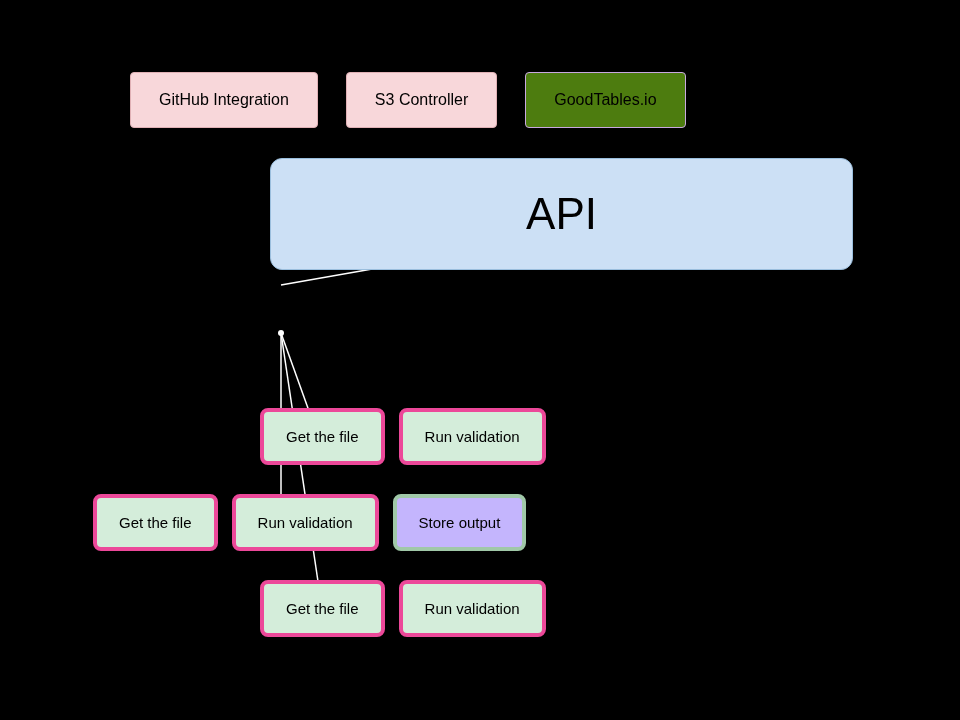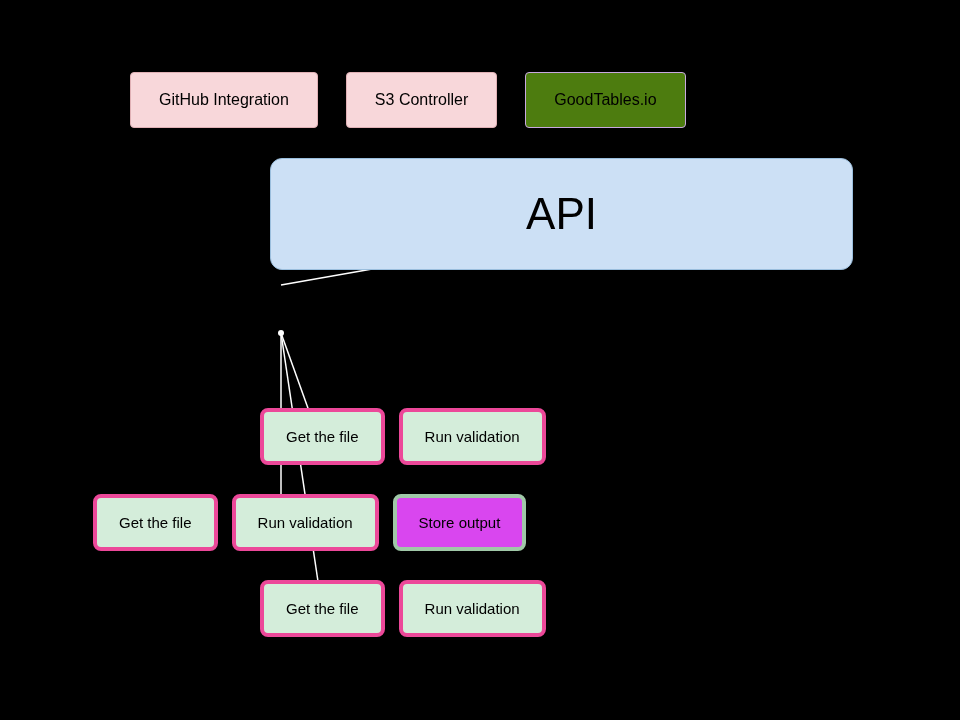--- a/index.html
+++ b/index.html
@@ -90,21 +90,21 @@
       text-align: center;
     }
 
     .worker-box.dashed {
       border-style: dashed;
       border-color: #a0a0a0;
       background-color: #e8f5e9;
     }
 
     .worker-box.store {
-      background-color: #d946ef;
+      background-color: #c4b5fd;
       border-color: #a0c8a8;
     }
 
     
     .connectors {
       position: absolute;
       top: 0;
       left: 0;
       width: 960px;
       height: 720px;

